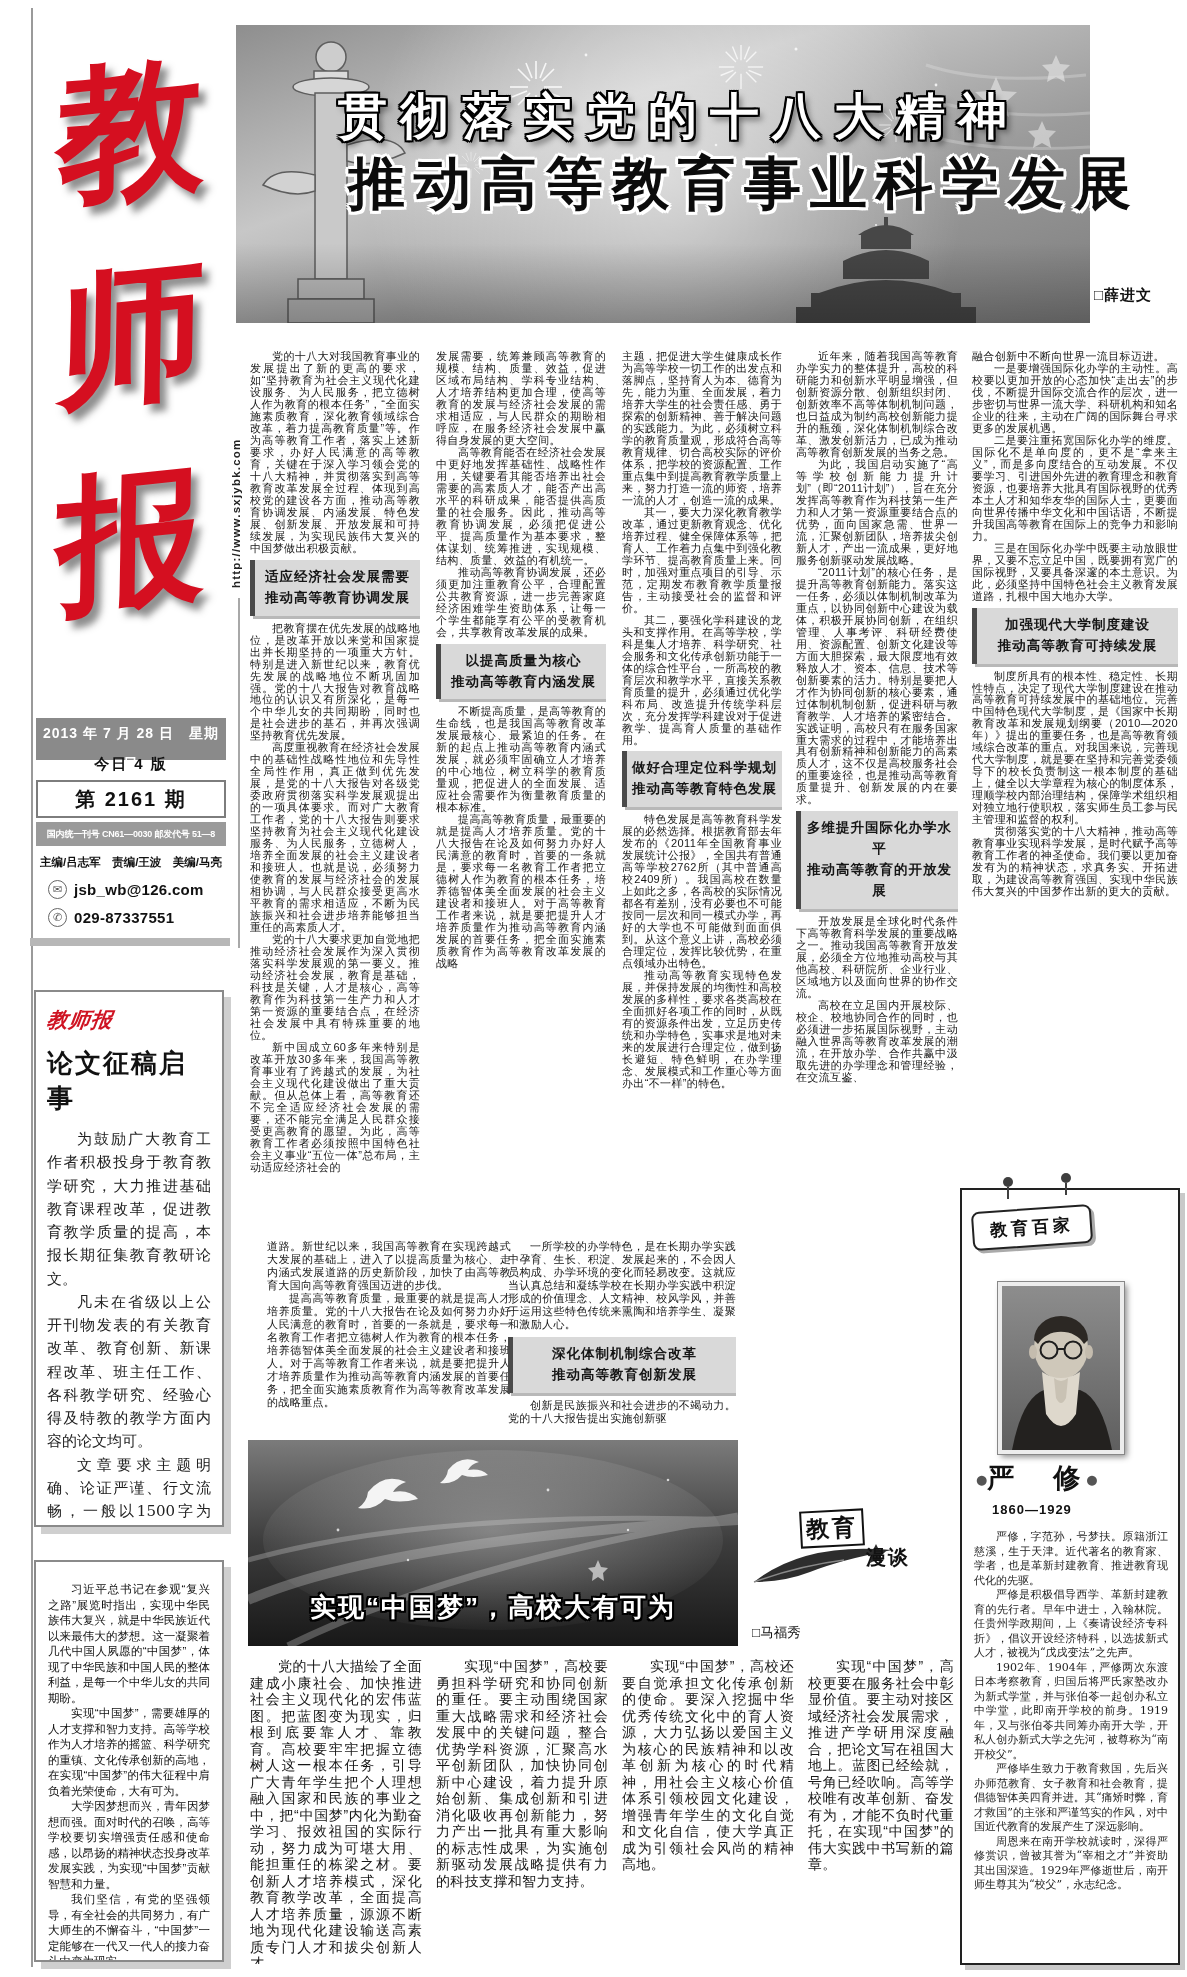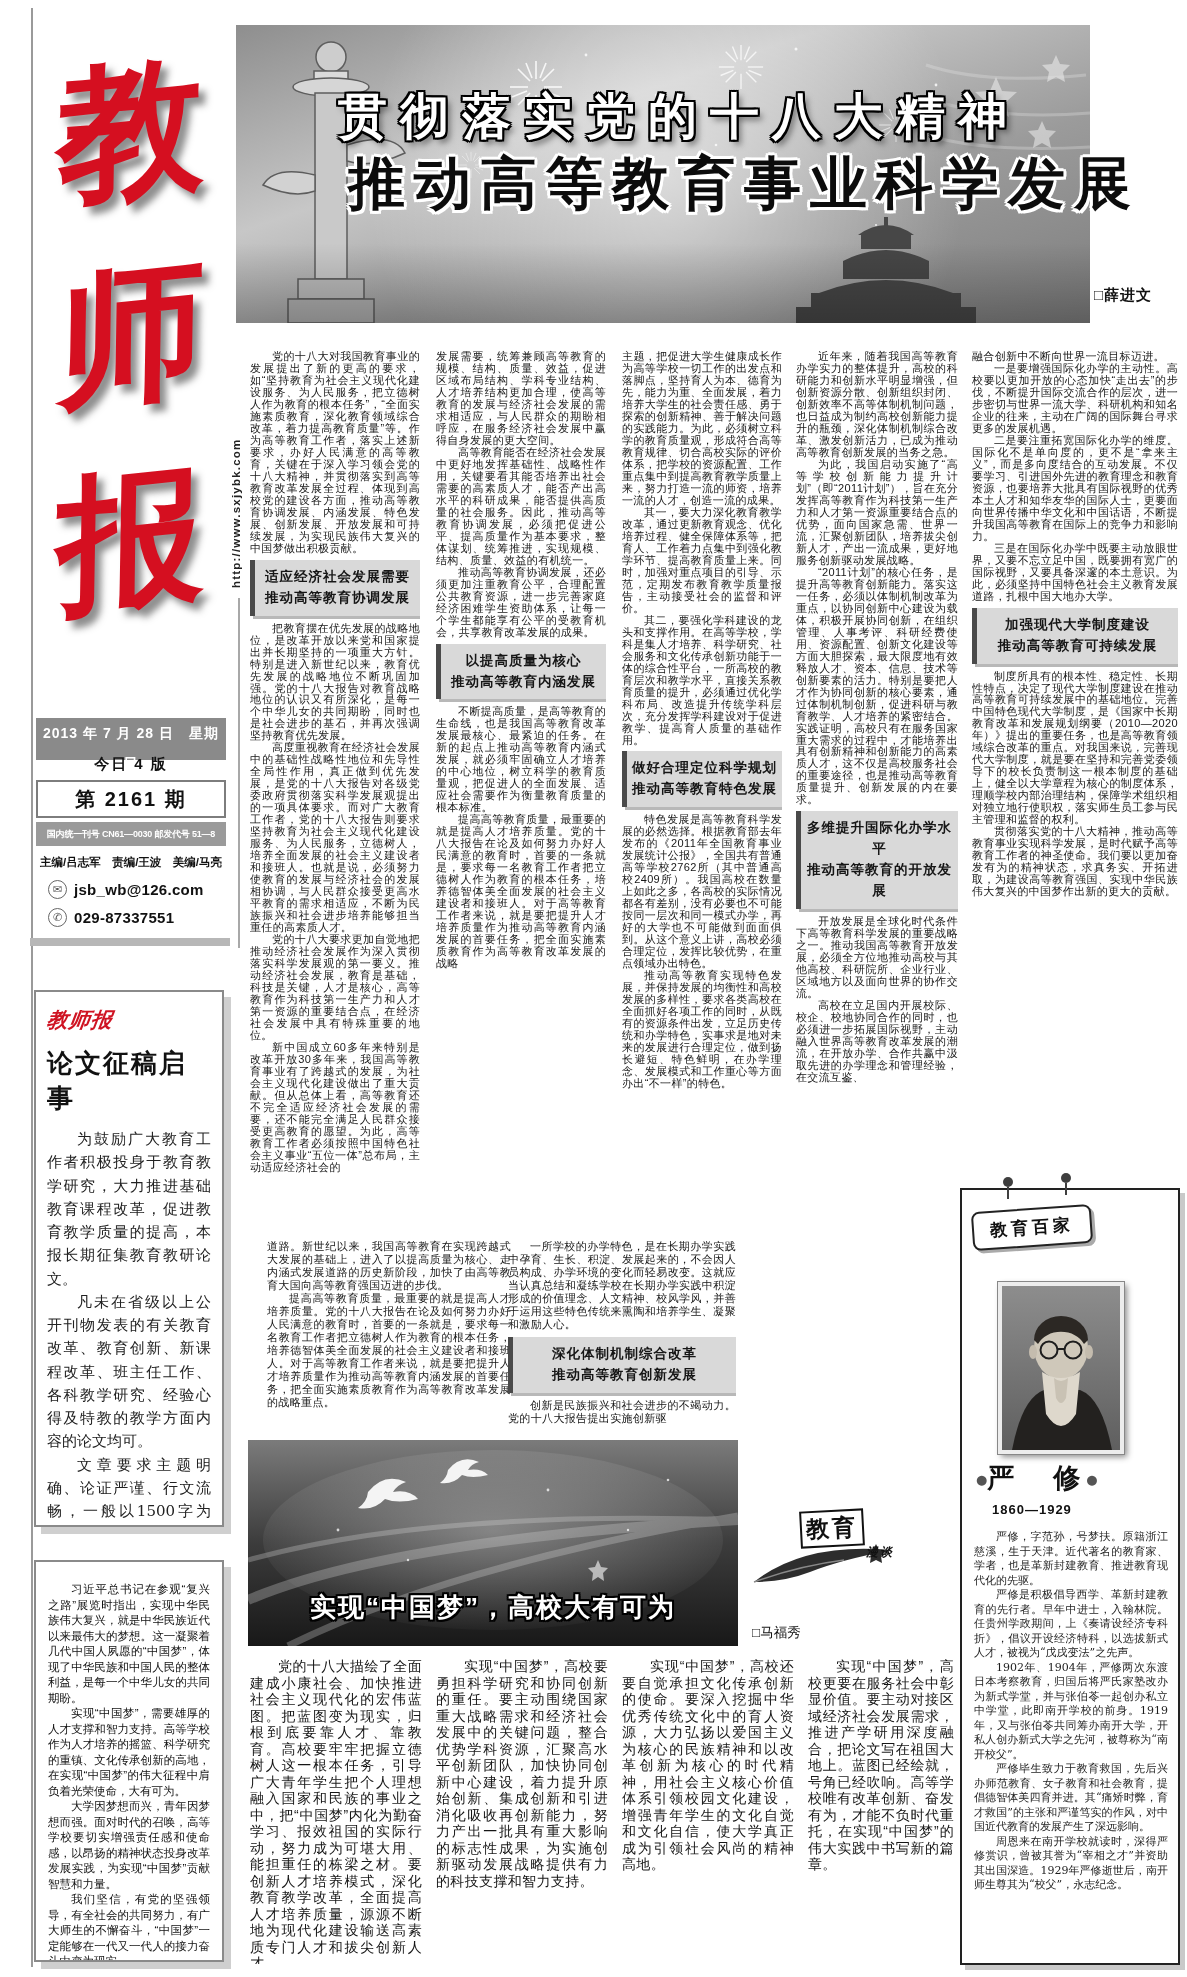--- a/index.html
+++ b/index.html
@@ -89,21 +89,21 @@
   #photo2{left:248px;top:1440px;width:490px;height:206px;}
   #photo2 svg{display:block;width:100%;height:100%;}
   #headline-bottom{left:248px;top:1550px;width:490px;text-align:center;font-size:26px;font-weight:900;
      letter-spacing:2px;color:#fff;white-space:nowrap;
      text-shadow:-2px -2px 0 #000,2px -2px 0 #000,-2px 2px 0 #000,2px 2px 0 #000,
                  0 -2px 0 #000,0 2px 0 #000,-2px 0 0 #000,2px 0 0 #000;margin-top:40px;}
   #badge{left:748px;top:1510px;width:200px;height:108px;}
   #badge-feather{position:absolute;left:0;top:28px;}
   #badge-t1{position:absolute;left:52px;top:0;font-size:23px;font-weight:900;letter-spacing:3px;
             background:#fff;padding:1px 4px;border:2px solid #111;transform:rotate(-3deg);}
-  #badge-t2{position:absolute;left:118px;top:34px;font-size:12px;font-weight:bold;font-style:italic;
+  #badge-t2{position:absolute;left:118px;top:34px;font-size:20px;font-weight:bold;
             font-family:"DejaVu Serif","Liberation Serif",serif;letter-spacing:2px;}
   #byline2{left:752px;top:1624px;font-size:13.5px;font-weight:normal;}
   .bcol{position:absolute;top:1658px;height:306px;overflow:hidden;font-size:14px;line-height:1.18;
         letter-spacing:.35px;text-align:justify;color:#161616;}
   #b1{left:250px;width:172px;}
   #b2{left:436px;width:172px;}
   #b3{left:622px;width:172px;}
   #b4{left:808px;width:146px;}
 
   

